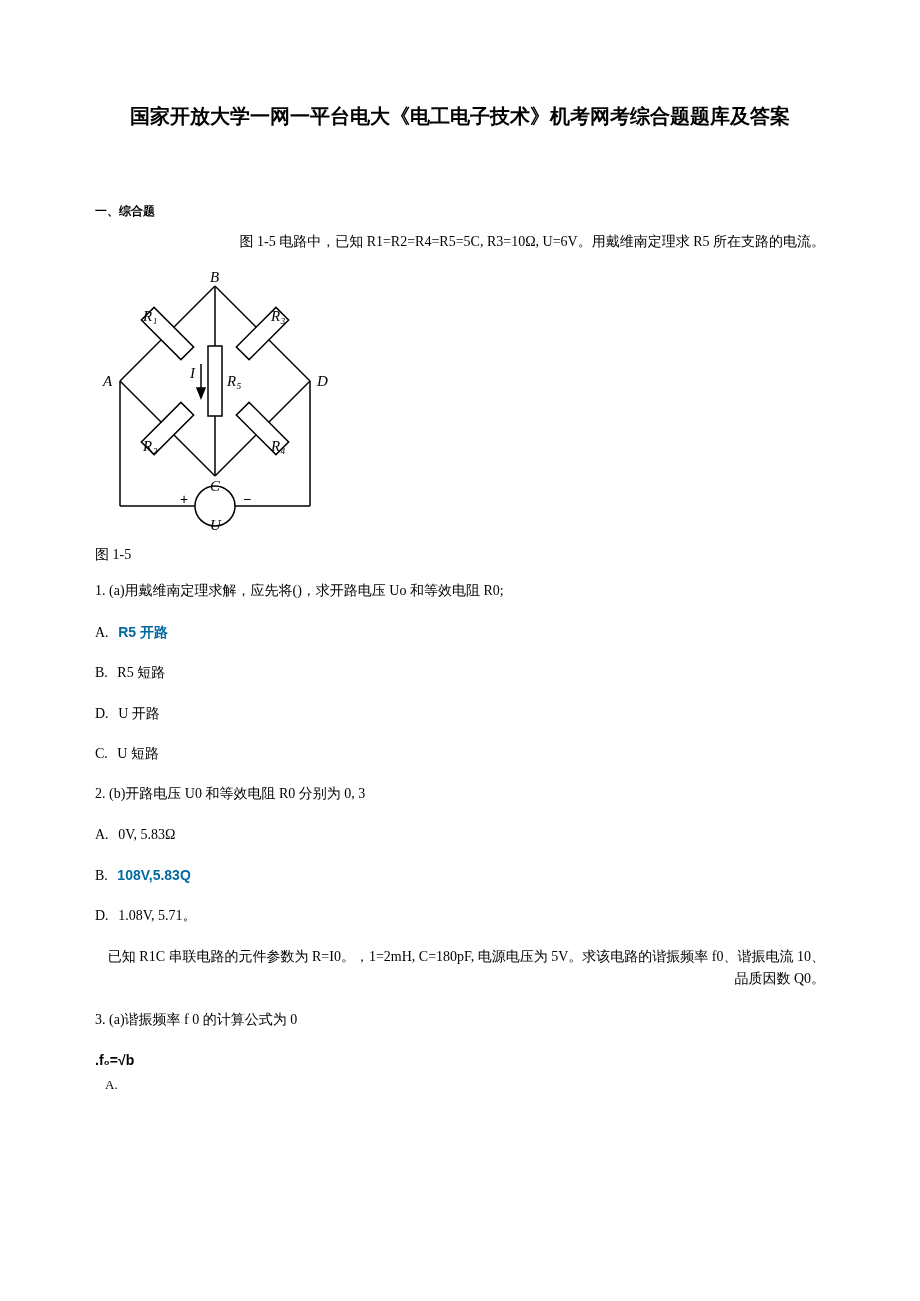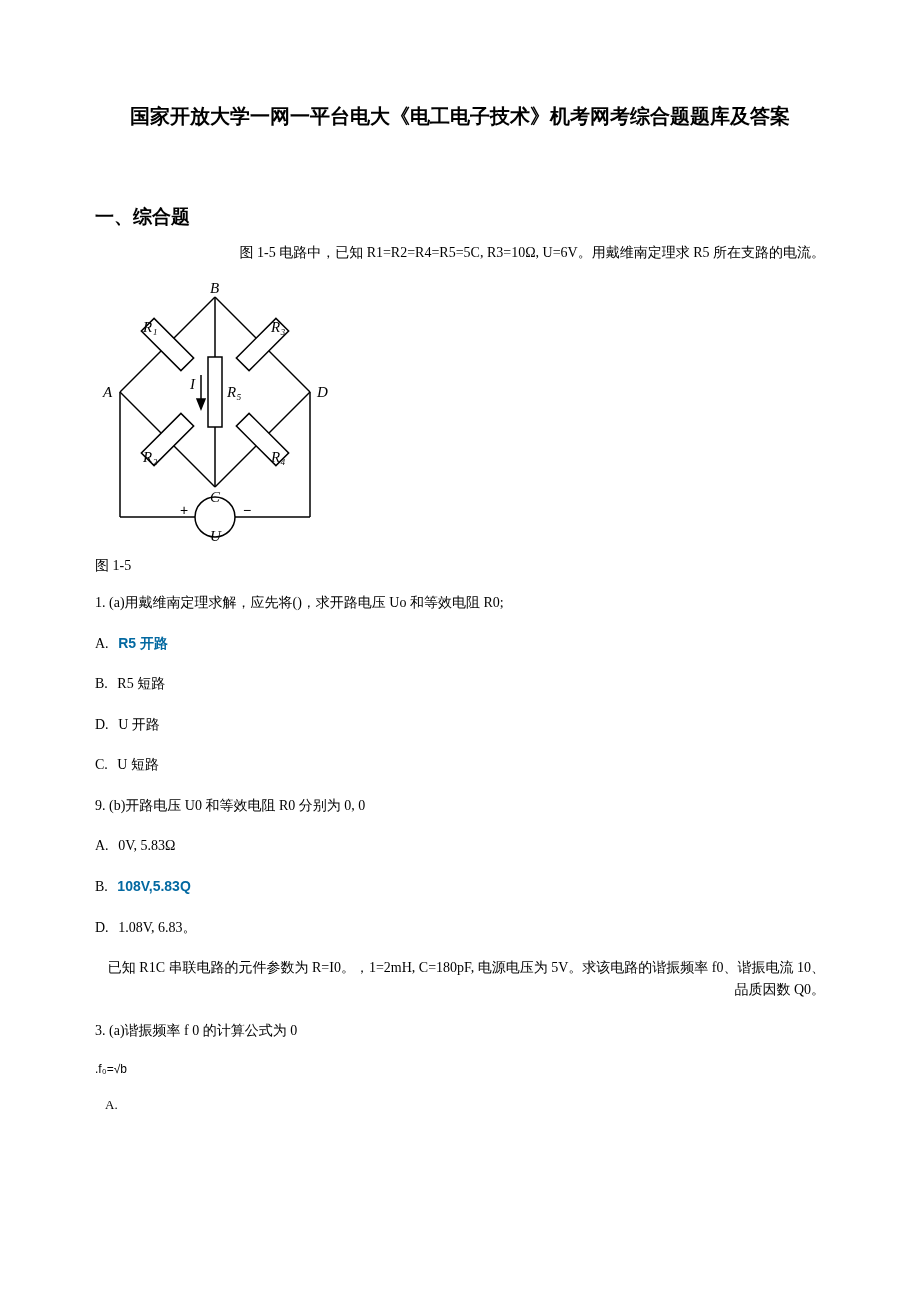--- a/index.html
+++ b/index.html
@@ -16,21 +16,21 @@
       text-align: center;
       font-family: "SimHei", "黑体", sans-serif;
       font-size: 20px;
       font-weight: bold;
       margin-bottom: 70px;
     }
     .section-heading {
       font-family: "SimHei", "黑体", sans-serif;
       font-weight: bold;
       margin-bottom: 10px;
-      font-size: 19px;
+      font-size: 12px;
     }
     .para {
       margin-bottom: 6px;
       text-align: right;
     }
     .fig-caption {
       margin-top: 4px;
       margin-bottom: 14px;
     }
     .q-block { margin-bottom: 18px; }
@@ -43,23 +43,23 @@
       font-weight: bold;
       font-family: "Arial", sans-serif;
     }
     .diagram {
       width: 240px;
       height: 265px;
       margin: 6px 0 2px 0;
     }
     .formula {
       font-family: Arial, sans-serif;
-      font-weight: normal;
-      font-size: 12px;
-      margin-bottom: 16px;
+      font-weight: bold;
+      font-size: 14px;
+      margin-bottom: 4px;
     }
     .formula-sub {
       font-family: "SimSun", serif;
       font-size: 13px;
       margin-left: 10px;
     }
   </style>
 </head>
 <body>
 
@@ -142,32 +142,32 @@
     <span class="opt-label">D.</span>
     <span class="opt-text">U 开路</span>
   </div>
   <div class="opt">
     <span class="opt-label">C.</span>
     <span class="opt-text">U 短路</span>
   </div>
 </div>
 
 <div class="q-block">
-  <div class="q-stem">9.  (b)开路电压 U0 和等效电阻 R0 分别为 0, 0</div>
+  <div class="q-stem">2.  (b)开路电压 U0 和等效电阻 R0 分别为 0, 3</div>
   <div class="opt">
     <span class="opt-label">A.</span>
     <span class="opt-text">0V, 5.83Ω</span>
   </div>
   <div class="opt correct">
     <span class="opt-label">B.</span>
     <span class="opt-text">108V,5.83Q</span>
   </div>
   <div class="opt">
     <span class="opt-label">D.</span>
-    <span class="opt-text">1.08V, 6.83。</span>
+    <span class="opt-text">1.08V, 5.71。</span>
   </div>
 </div>
 
 <div class="para q-stem">已知 R1C 串联电路的元件参数为 R=I0。，1=2mH, C=180pF, 电源电压为 5V。求该电路的谐振频率 f0、谐振电流 10、品质因数 Q0。</div>
 
 <div class="q-block">
   <div class="q-stem">3.  (a)谐振频率 f 0 的计算公式为 0</div>
   <div class="formula">.f₀=√b</div>
   <div class="formula-sub">A.</div>
 </div>

